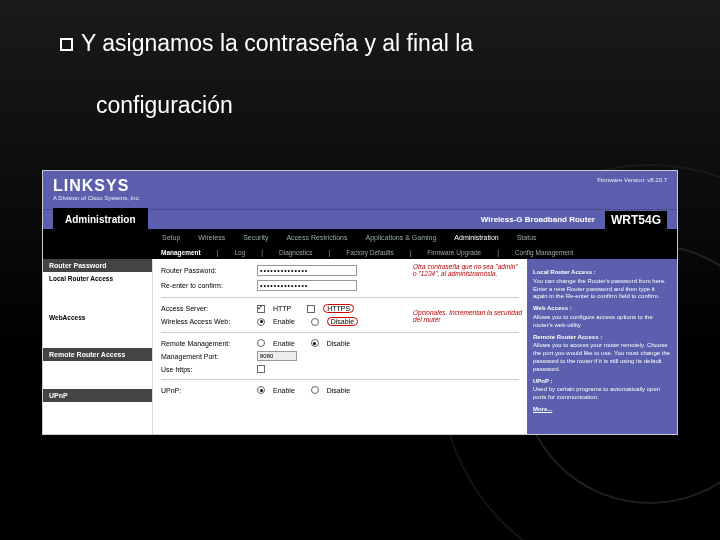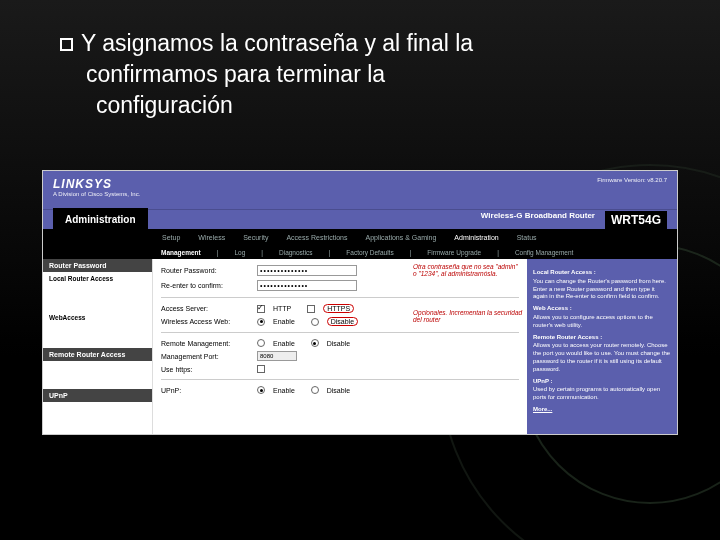--- a/index.html
+++ b/index.html
@@ -61,34 +61,34 @@
   }
   .rs-header {
     background: #5b5fad;
     color: #fff;
     padding: 6px 10px 4px 10px;
     display: flex;
     justify-content: space-between;
     align-items: flex-start;
     height: 38px;
   }
-  .rs-logo { font-weight: bold; letter-spacing: 1px; font-size: 12px; font-style: italic; }
+  .rs-logo { font-weight: bold; letter-spacing: 1px; font-size: 16px; }
   .rs-sub { font-size: 6px; opacity: .9; }
   .rs-fw { font-size: 6px; opacity: .9; }
   .rs-title-row {
     background: #5b5fad;
     color: #fff;
     display: flex;
     align-items: center;
     height: 20px;
     padding: 0 10px;
     justify-content: space-between;
     border-top: 1px solid #4a4d8f;
   }
-  .rs-prod { font-weight: bold; font-size: 8px; display:flex; gap:10px; align-items:flex-start;}
+  .rs-prod { font-weight: bold; font-size: 8px; display:flex; gap:10px; align-items:center;}
   .rs-model { background:#000; color:#fff; padding:2px 6px; font-size:12px;}
   .rs-admin {
     background:#000; color:#fff; font-weight:bold; font-size:10px;
     padding:6px 12px;
   }
   .rs-nav {
     background: #000;
     color: #fff;
     display: flex;
     font-size: 7px;
@@ -159,21 +159,21 @@
 </style>
 </head>
 <body>
 
 <div class="slide">
   <div class="deco2"></div>
   <div class="deco"></div>
 
   <div class="bullet-text">
     <span class="bullet-mark"></span><span>Y asignamos la contraseña y al final la</span><br>
-    <span style="margin-left:26px; display:inline-block;">confirmamos para terminar la</span><br>
+    <br>
     <span style="margin-left:36px; display:inline-block;">configuración</span>
   </div>
 
   <div class="router-shot">
     <div class="rs-header">
       <div>
         <div class="rs-logo">LINKSYS</div>
         <div class="rs-sub">A Division of Cisco Systems, Inc.</div>
       </div>
       <div class="rs-fw">Firmware Version: v8.20.7</div>

